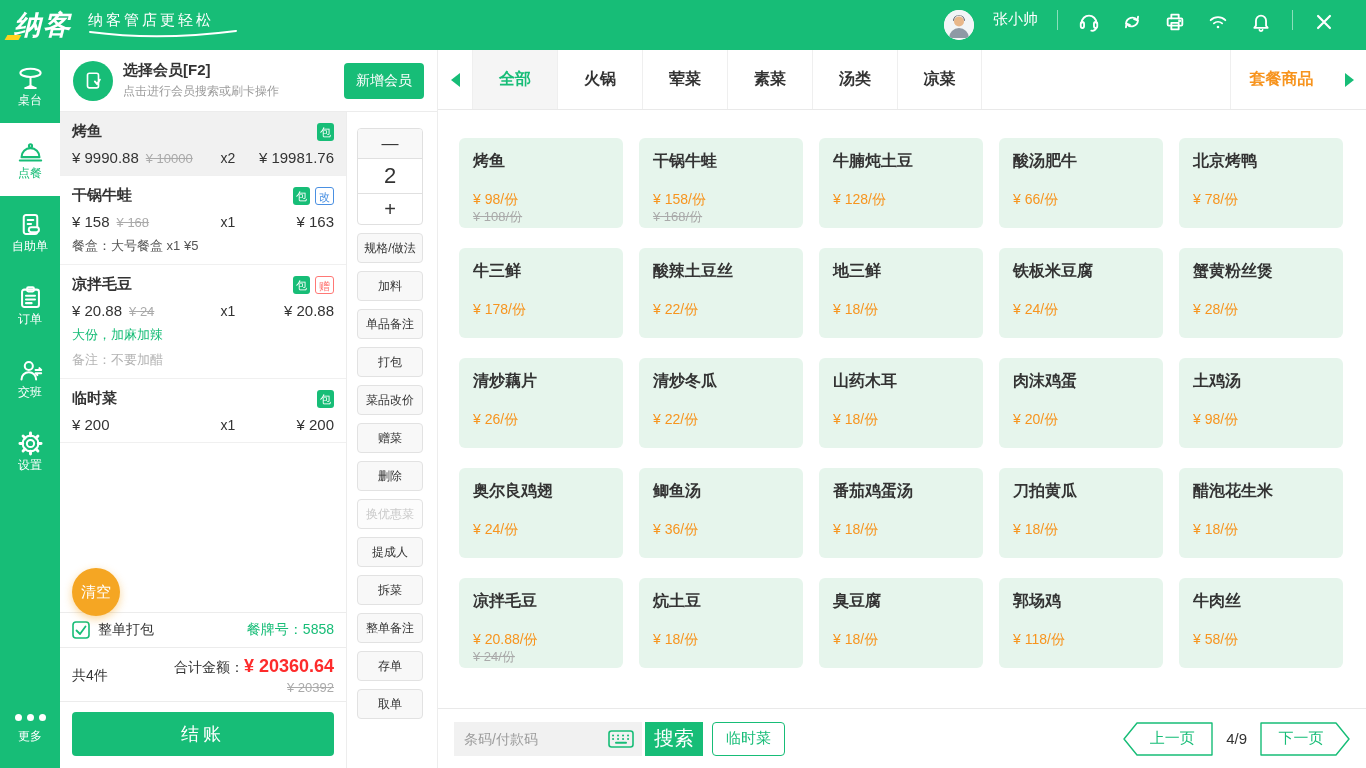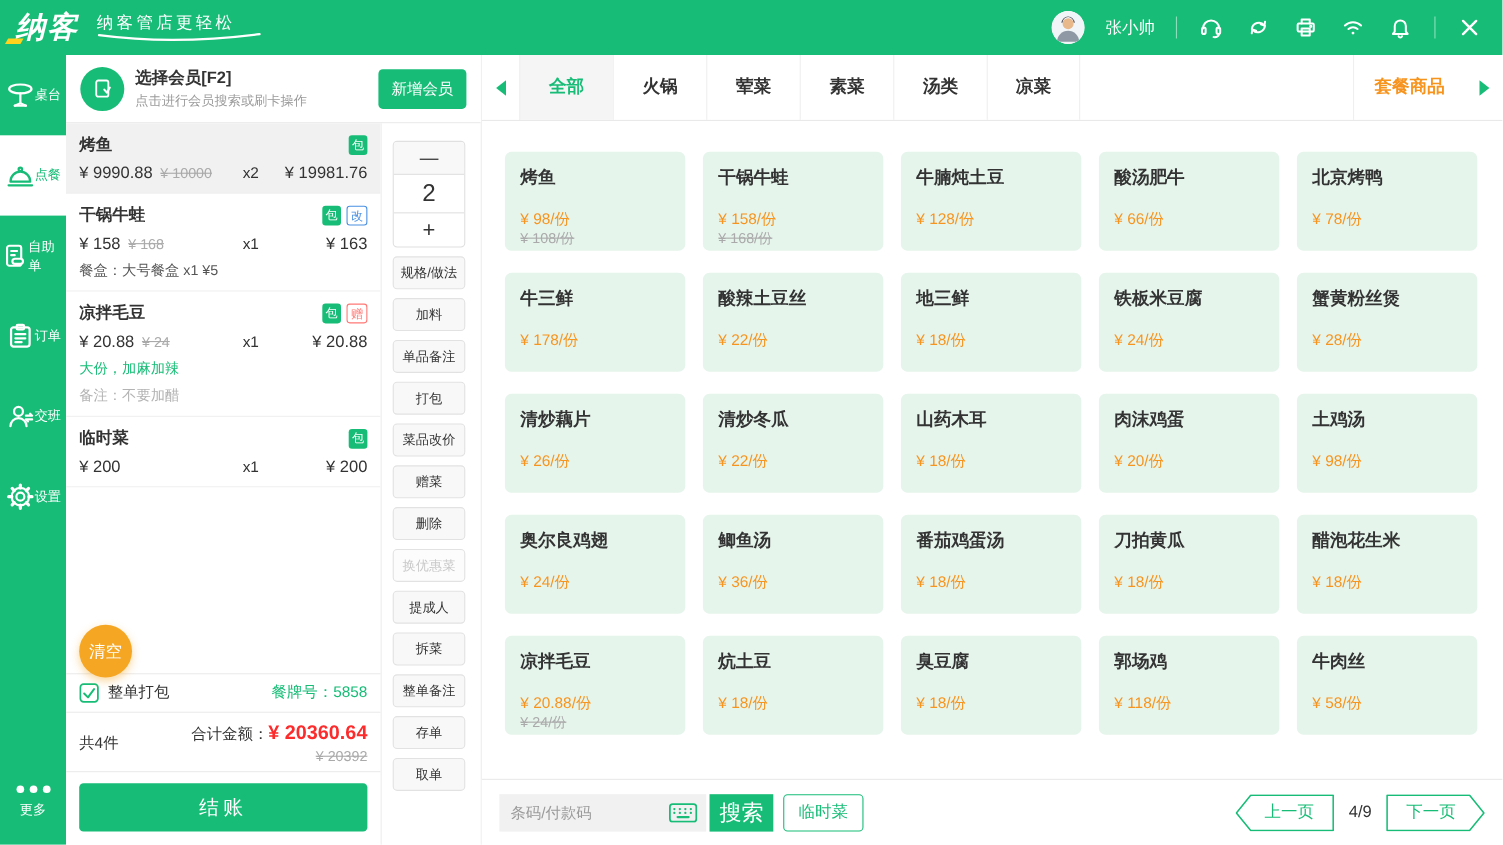--- a/index.html
+++ b/index.html
@@ -9,30 +9,30 @@
 
   
   .topbar { position:absolute; left:0; top:0; width:1366px; height:50px;
     background:#17bd77; display:flex; align-items:center; color:#fff; z-index:10; }
   .brand-wrap { display:flex; align-items:center; padding-left:14px; }
   .brand { font-size:27px; font-weight:900; font-style:italic; letter-spacing:2px; position:relative; }
   .brand:before { content:""; position:absolute; left:-8px; bottom:3px; width:14px; height:5px;
     background:#ffd31d; transform:skewX(-30deg); }
   .slogan-wrap { margin-left:16px; display:flex; flex-direction:column; }
   .slogan { font-size:15px; letter-spacing:3px; }
-  .topbar-right { margin-left:auto; display:flex; align-items:center; gap:19px; padding-right:18px; }
+  .topbar-right { margin-left:auto; display:flex; gap:19px; padding-right:30px; }
   .avatar { width:30px; height:30px; border-radius:50%; background:#fff; overflow:hidden; flex:none; }
   .username { font-size:15px; }
   .v-div { width:1px; height:20px; background:rgba(255,255,255,.5); }
   .tb-icon { width:24px; height:24px; display:flex; align-items:center; justify-content:center; cursor:pointer; }
   .tb-icon svg { width:22px; height:22px; stroke:#fff; fill:none; stroke-width:2; stroke-linecap:round; stroke-linejoin:round; }
 
   
   .sidebar { position:absolute; left:0; top:50px; bottom:0; width:60px; background:#17bd77; z-index:9; }
-  .side-item { width:60px; height:73px; display:flex; flex-direction:row; align-items:center;
+  .side-item { width:60px; height:73px; display:flex; flex-direction:column; align-items:center;
     justify-content:center; gap:0; color:#fff; cursor:pointer; }
   .side-item svg { width:27px; height:27px; stroke:#fff; fill:none; stroke-width:1.8; stroke-linecap:round; stroke-linejoin:round; }
   .side-item .lbl { font-size:12px; }
   .side-item.active { background:#fff; color:#17bd77; }
   .side-item.active svg { stroke:#17bd77; }
   .side-more { position:absolute; bottom:12px; left:0; width:60px; height:54px; display:flex;
     flex-direction:column; align-items:center; justify-content:center; gap:7px; color:#fff; cursor:pointer; }
   .dots { display:flex; gap:5px; }
   .dots i { width:7px; height:7px; border-radius:50%; background:#fff; }
   .side-more .lbl { font-size:12px; }

